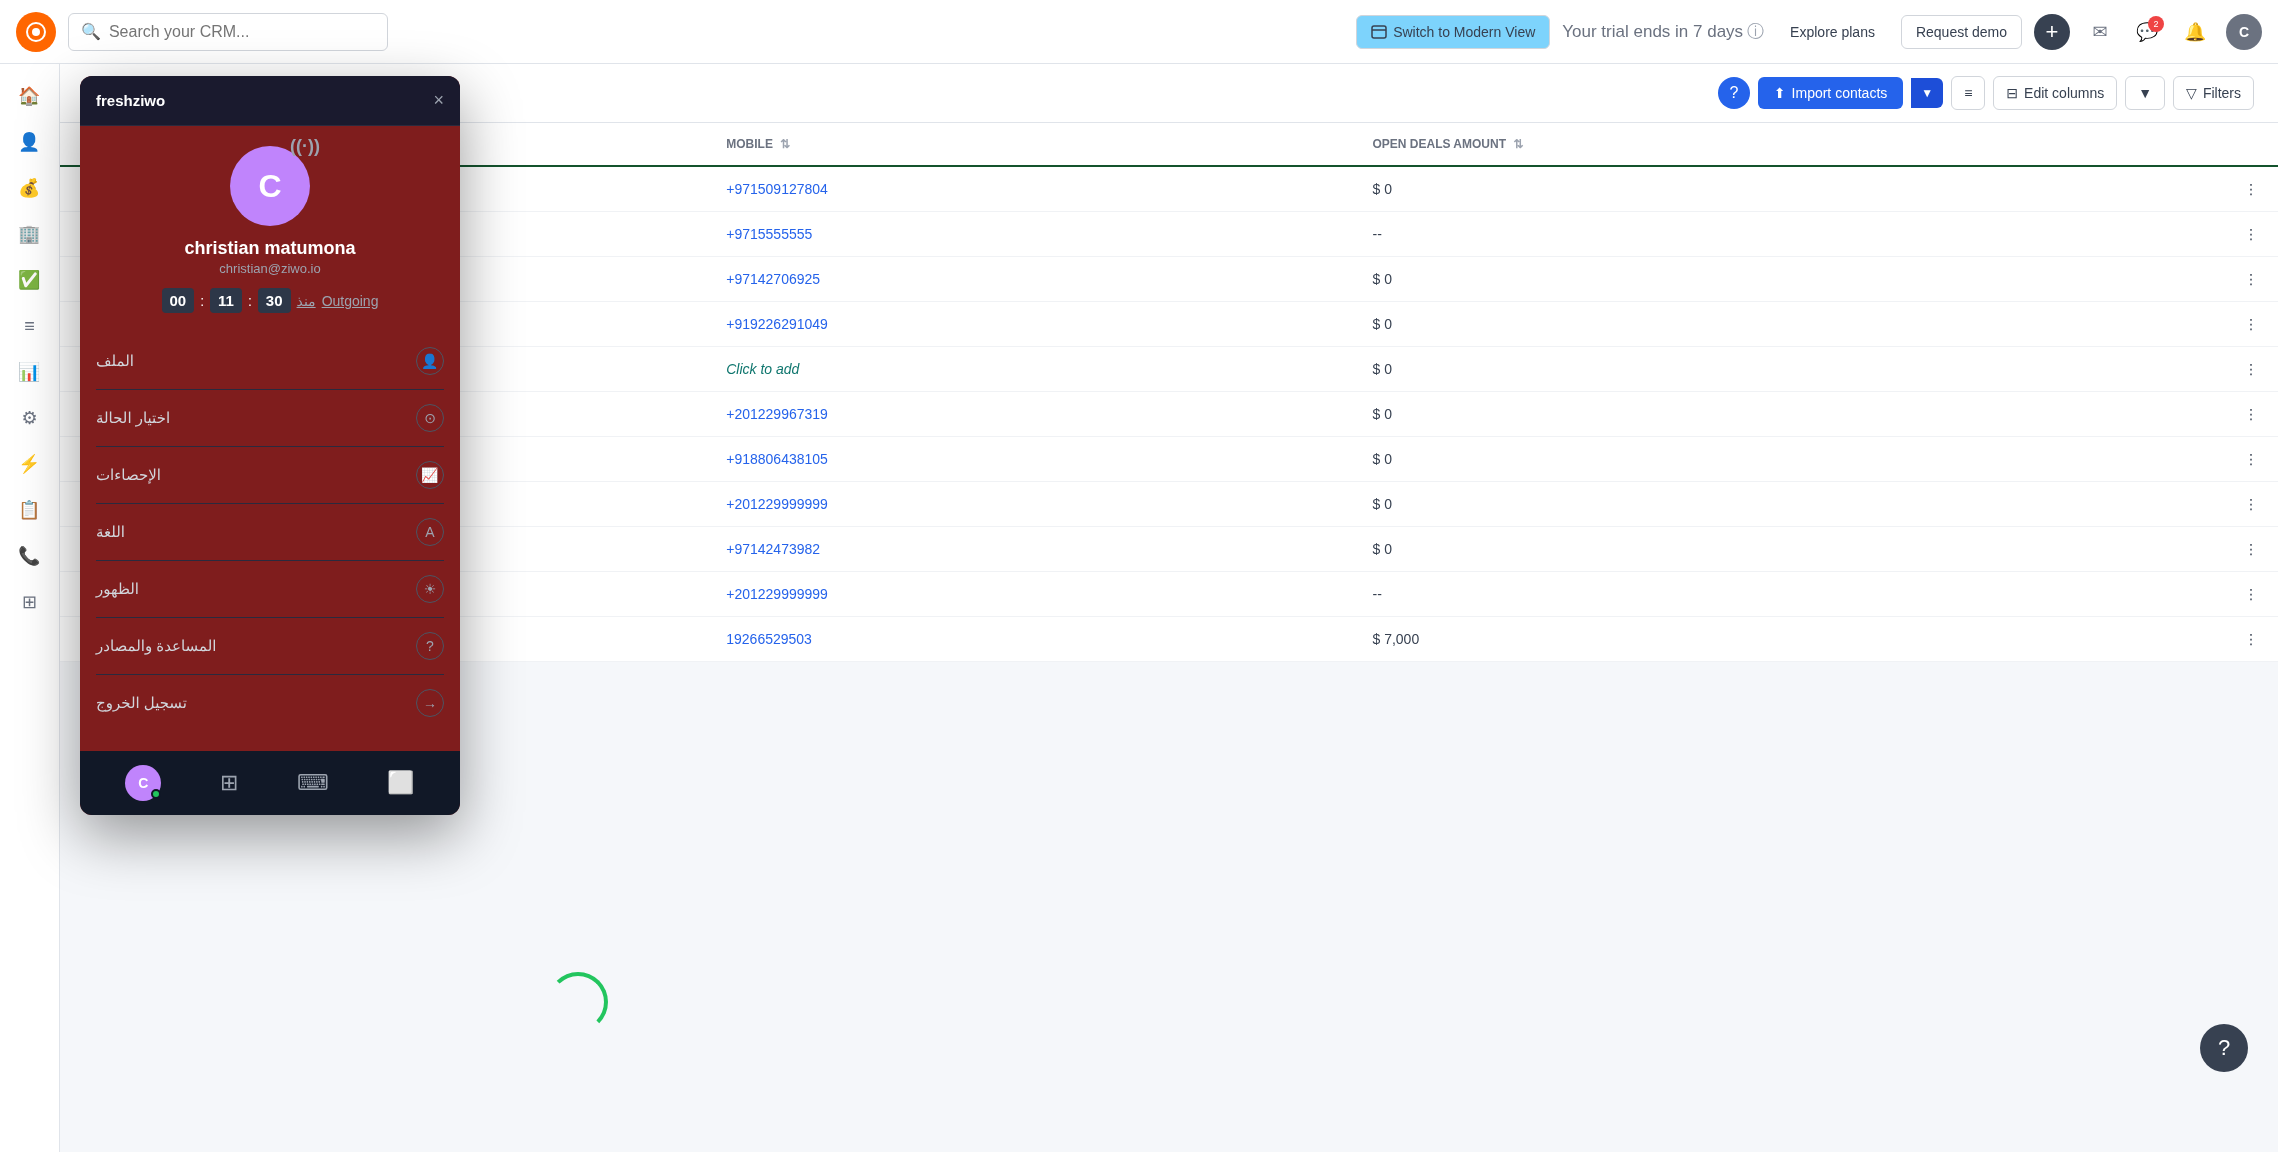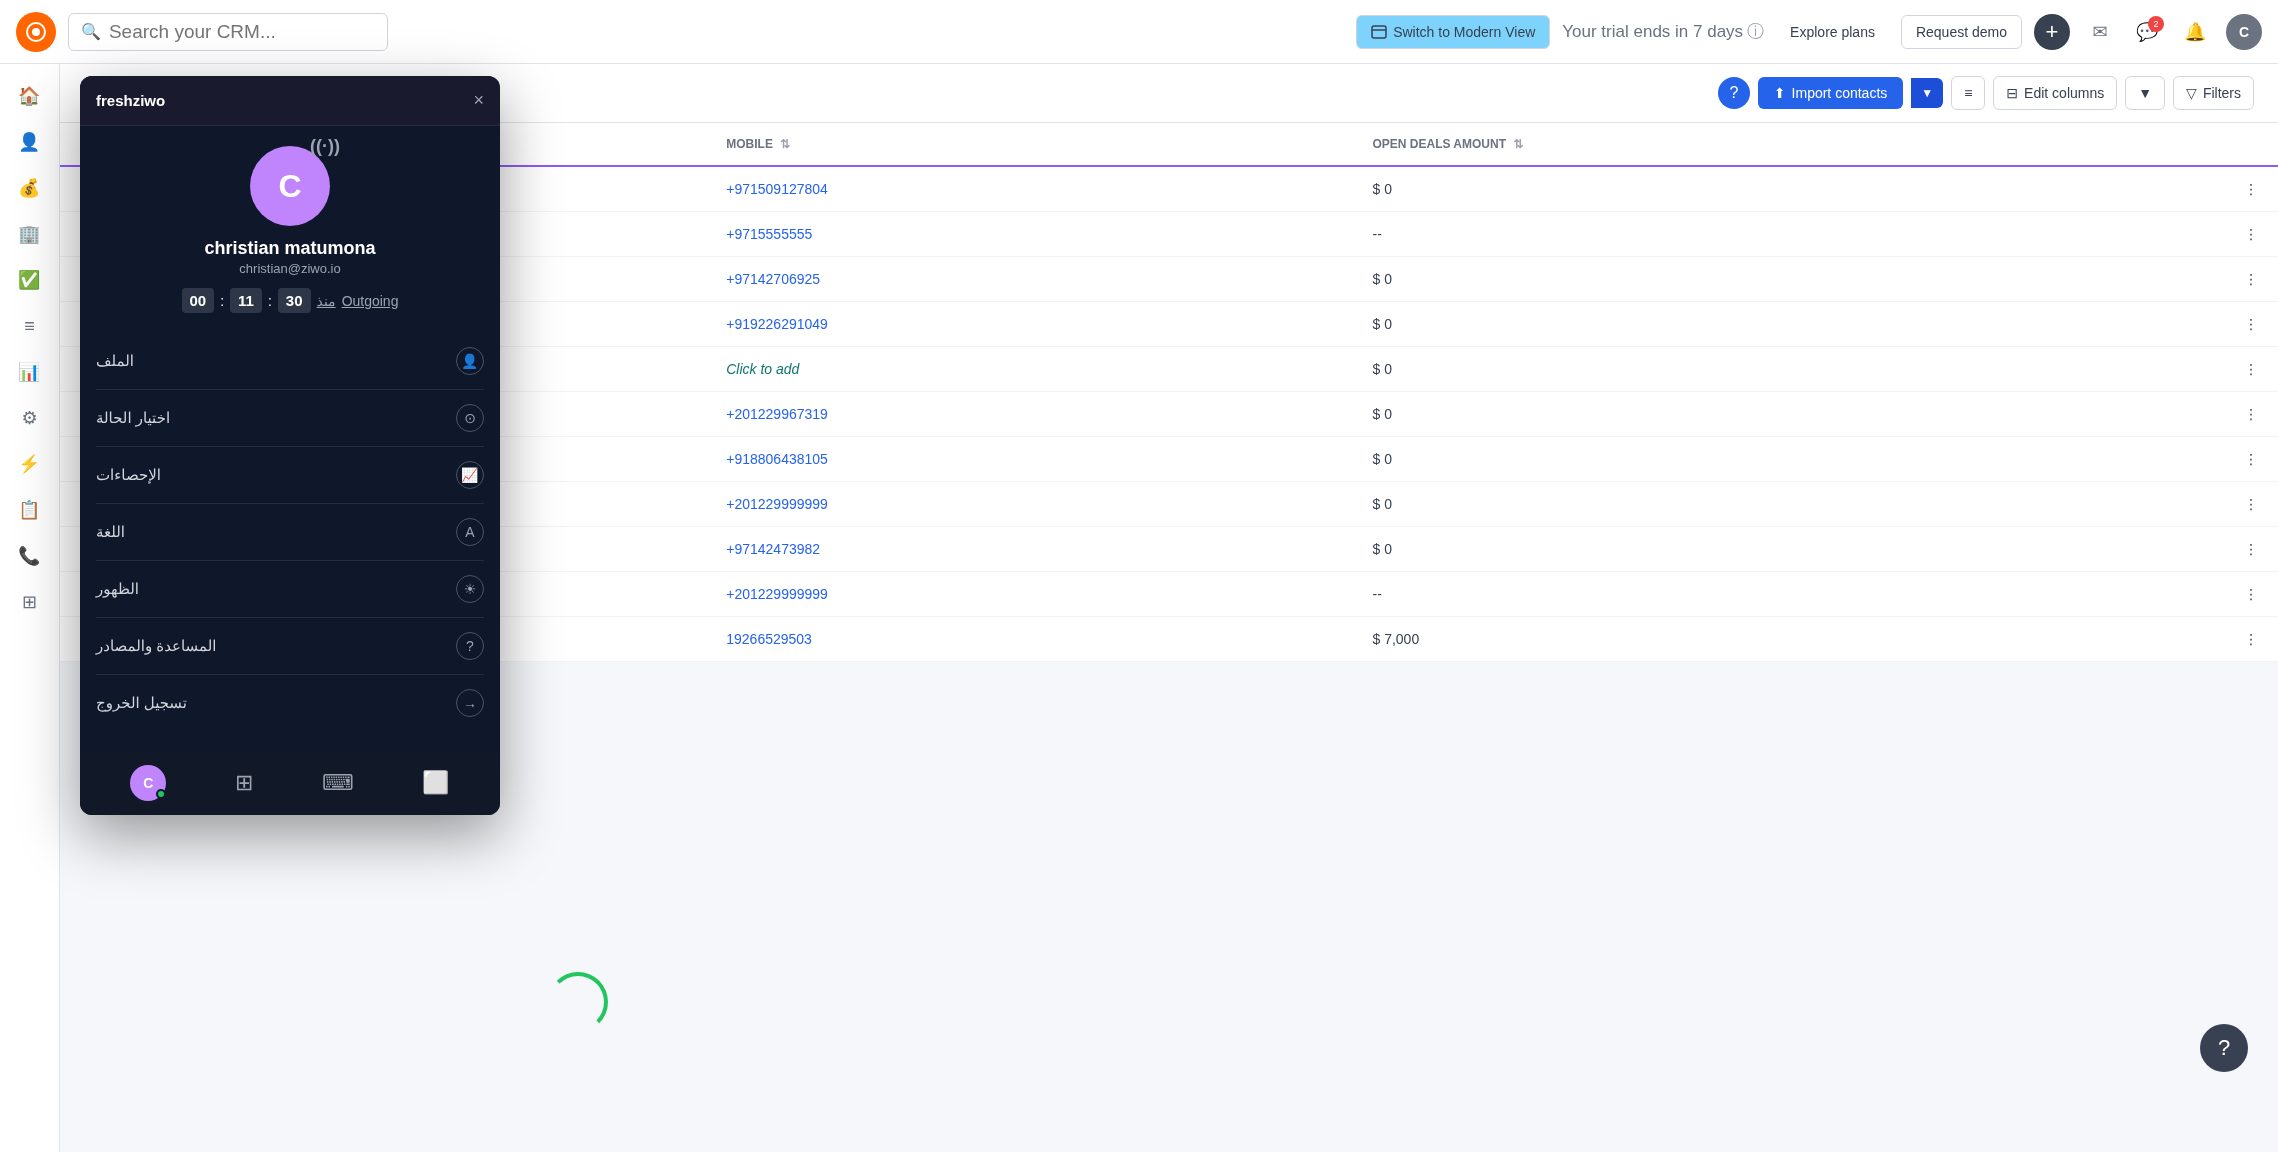--- a/index.html
+++ b/index.html
@@ -14,21 +14,21 @@
     .topbar-logo {
       width: 40px; height: 40px; background: #ff6600; border-radius: 50%;
       display: flex; align-items: center; justify-content: center; color: #fff; font-size: 20px; font-weight: bold;
       flex-shrink: 0;
     }
     .topbar-search {
       width: 320px; height: 38px; border: 1px solid #d1d5db; border-radius: 6px;
       display: flex; align-items: center; padding: 0 12px; gap: 8px; background: #fff;
     }
     .topbar-search input {
-      border: none; outline: none; font-size: 19px; color: #9ca3af; width: 100%; background: transparent;
+      border: none; outline: none; font-size: 16px; color: #9ca3af; width: 100%; background: transparent;
     }
     .topbar-spacer { flex: 1; }
     .switch-modern-btn {
       display: flex; align-items: center; gap: 6px;
       border: 1px solid #d1d5db; border-radius: 6px; padding: 8px 14px;
       font-size: 14px; color: #374151; cursor: pointer; background: #7dd3fc;
     }
     .switch-modern-btn svg { width: 16px; height: 16px; }
     .trial-text {
       font-size: 17px; color: #6b7280; display: flex; align-items: center; gap: 4px;
@@ -101,38 +101,38 @@
     .help-circle {
       width: 32px; height: 32px; border-radius: 50%; background: #2563eb;
       display: flex; align-items: center; justify-content: center; color: #fff; font-size: 16px; cursor: pointer;
     }
 
     
     .table-container { padding: 0; background: #fff; }
     .table { width: 100%; border-collapse: collapse; }
     .table th {
       padding: 14px 20px; text-align: left; font-size: 12px; font-weight: 600;
-      color: #6b7280; border-bottom: 2px solid #8b5cf6; background: #fff;
+      color: #6b7280; border-bottom: 2px solid #14532d; background: #fff;
       white-space: nowrap;
     }
     .table th .sort-icon { display: inline-block; margin-left: 4px; color: #9ca3af; }
     .table td {
       padding: 14px 20px; font-size: 14px; color: #374151;
       border-bottom: 1px solid #f0f2f5;
     }
     .table td.click-to-add { color: #0f766e; cursor: pointer; font-style: italic; }
     .table td.phone-link { color: #2563eb; cursor: pointer; }
     .table td.amount { color: #374151; }
     .row-actions { color: #9ca3af; cursor: pointer; font-size: 20px; text-align: center; }
 
     
     .phone-widget {
       position: fixed; left: 80px; top: 76px;
-      width: 420px;
-      background: #0f172a; border-radius: 12px;
+      width: 380px;
+      background: #7f1d1d; border-radius: 12px;
       box-shadow: 0 20px 60px rgba(0,0,0,0.4);
       z-index: 200; overflow: hidden;
       color: #fff;
     }
     .widget-header {
       display: flex; align-items: center; justify-content: space-between;
       padding: 14px 16px; background: #1a1a2e; border-bottom: 1px solid #2a2a3e;
     }
     .widget-title { font-size: 15px; font-weight: 600; color: #fff; }
     .widget-close { background: none; border: none; color: #9ca3af; cursor: pointer; font-size: 18px; }

